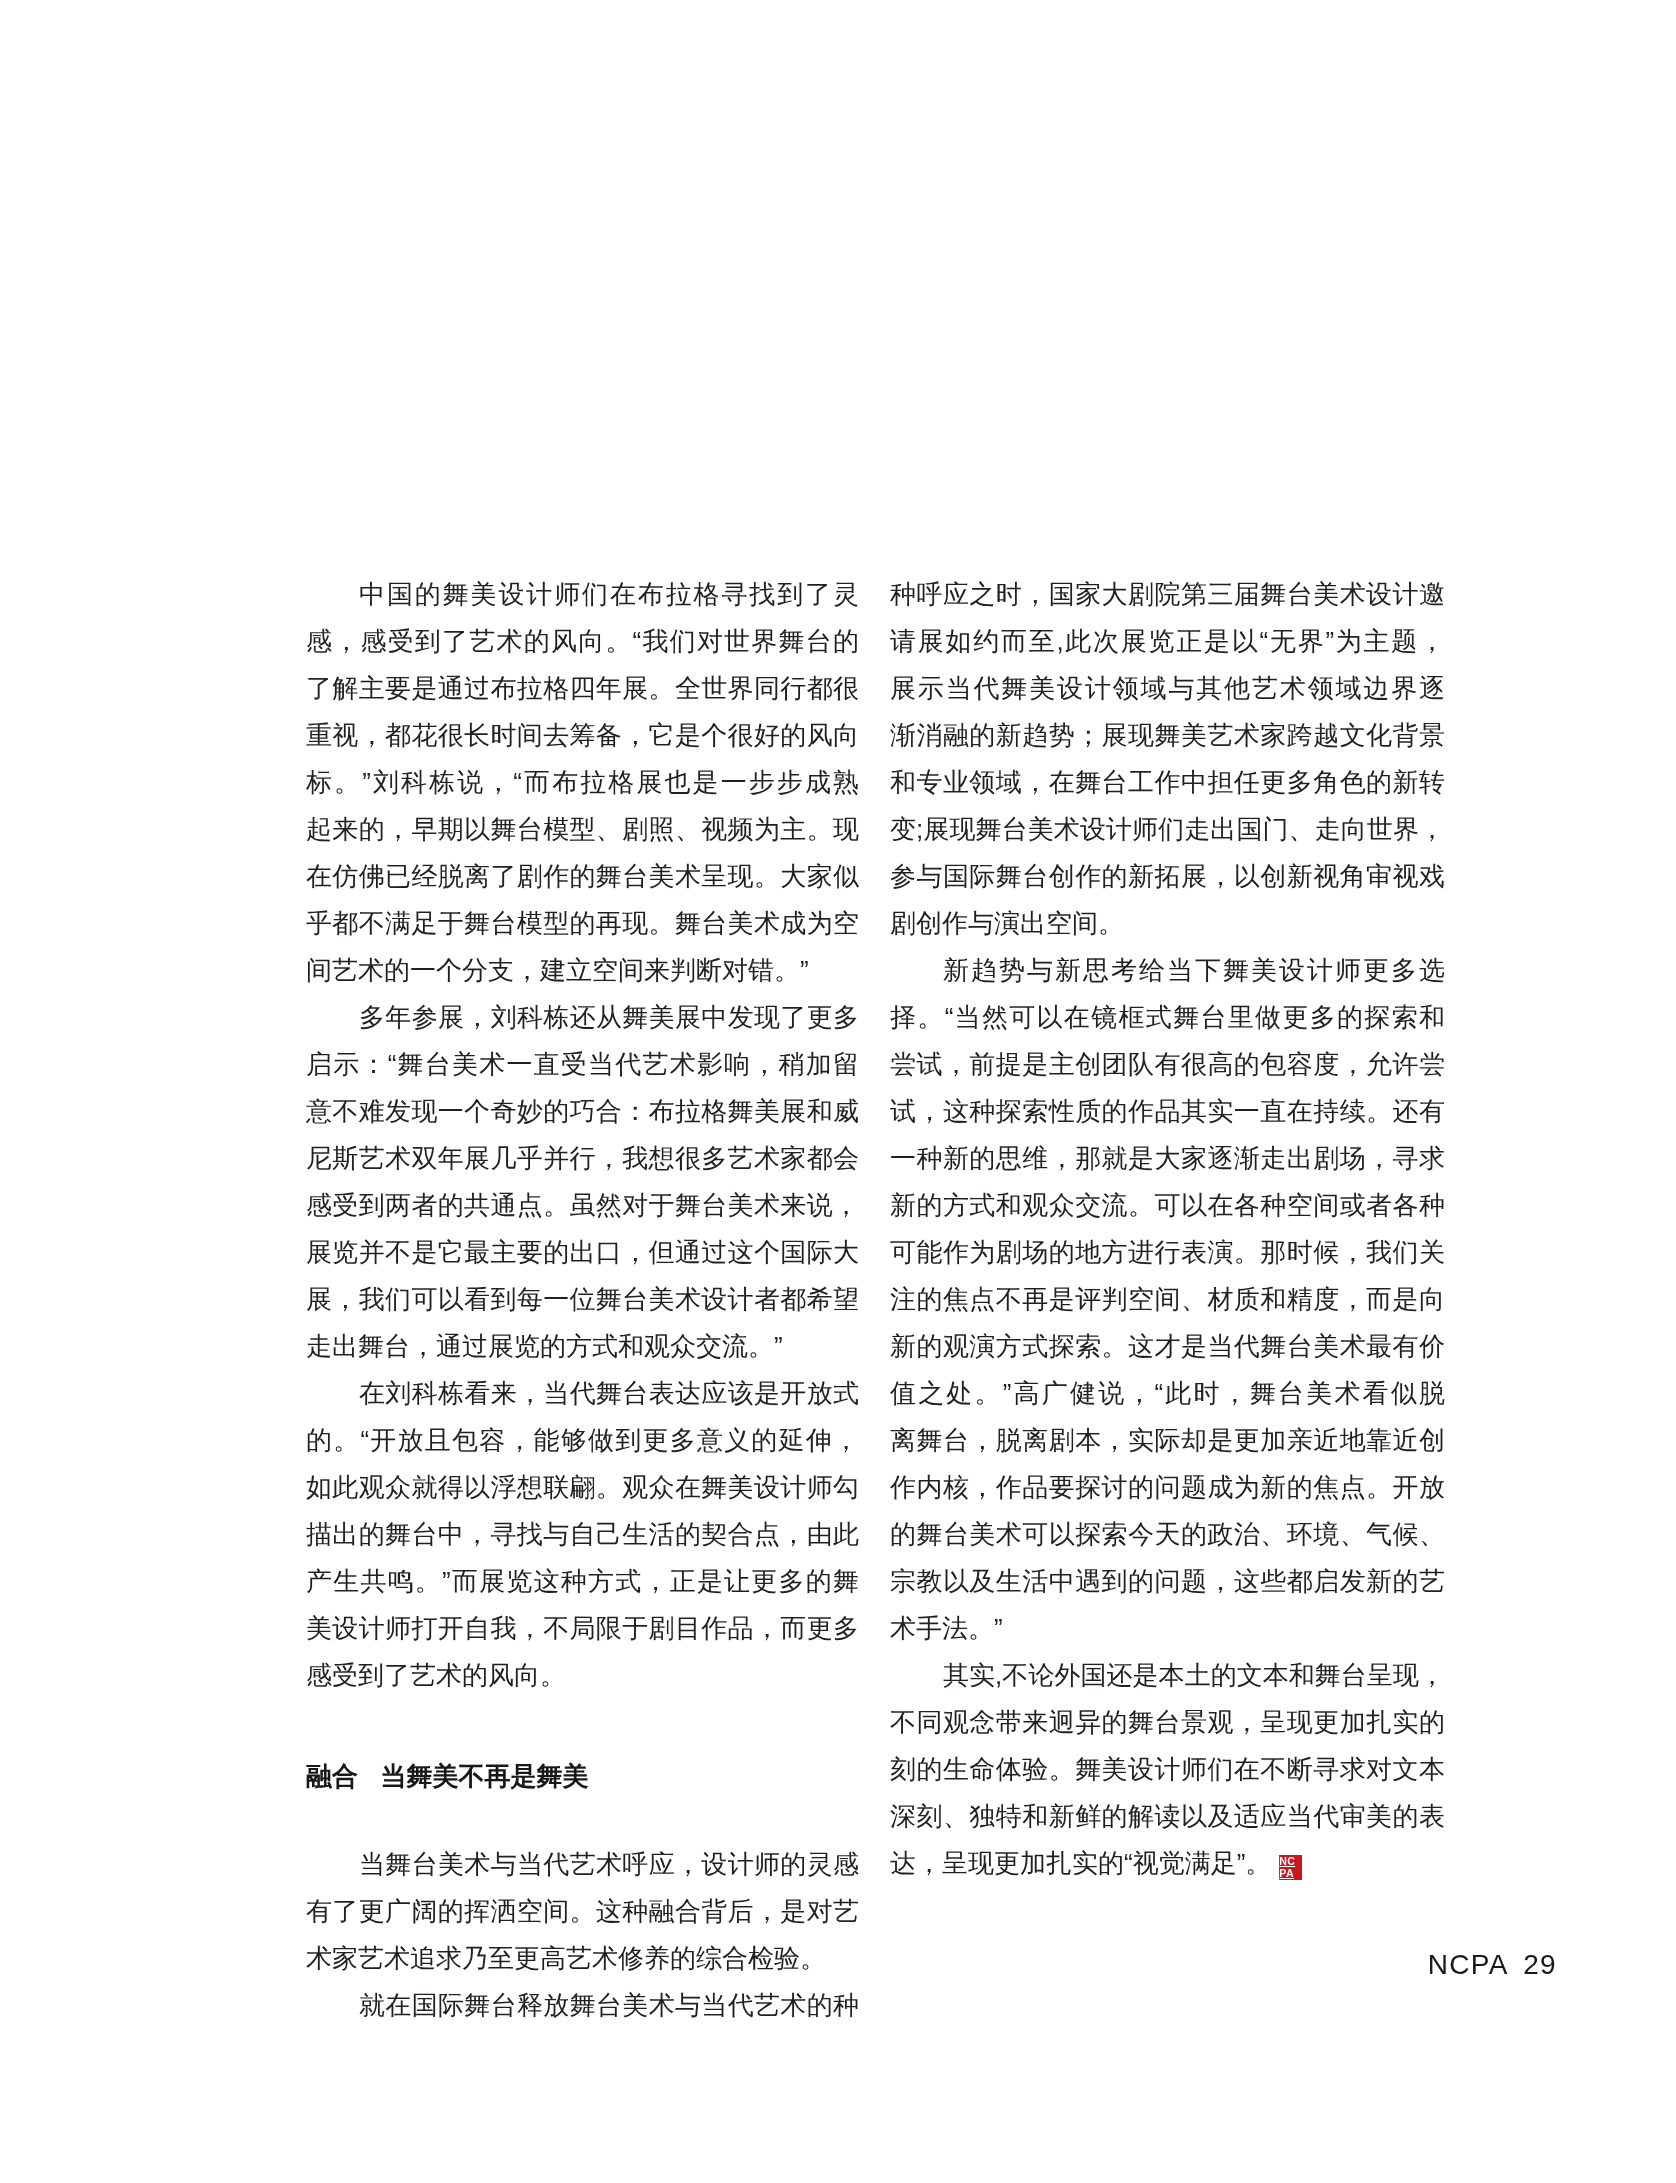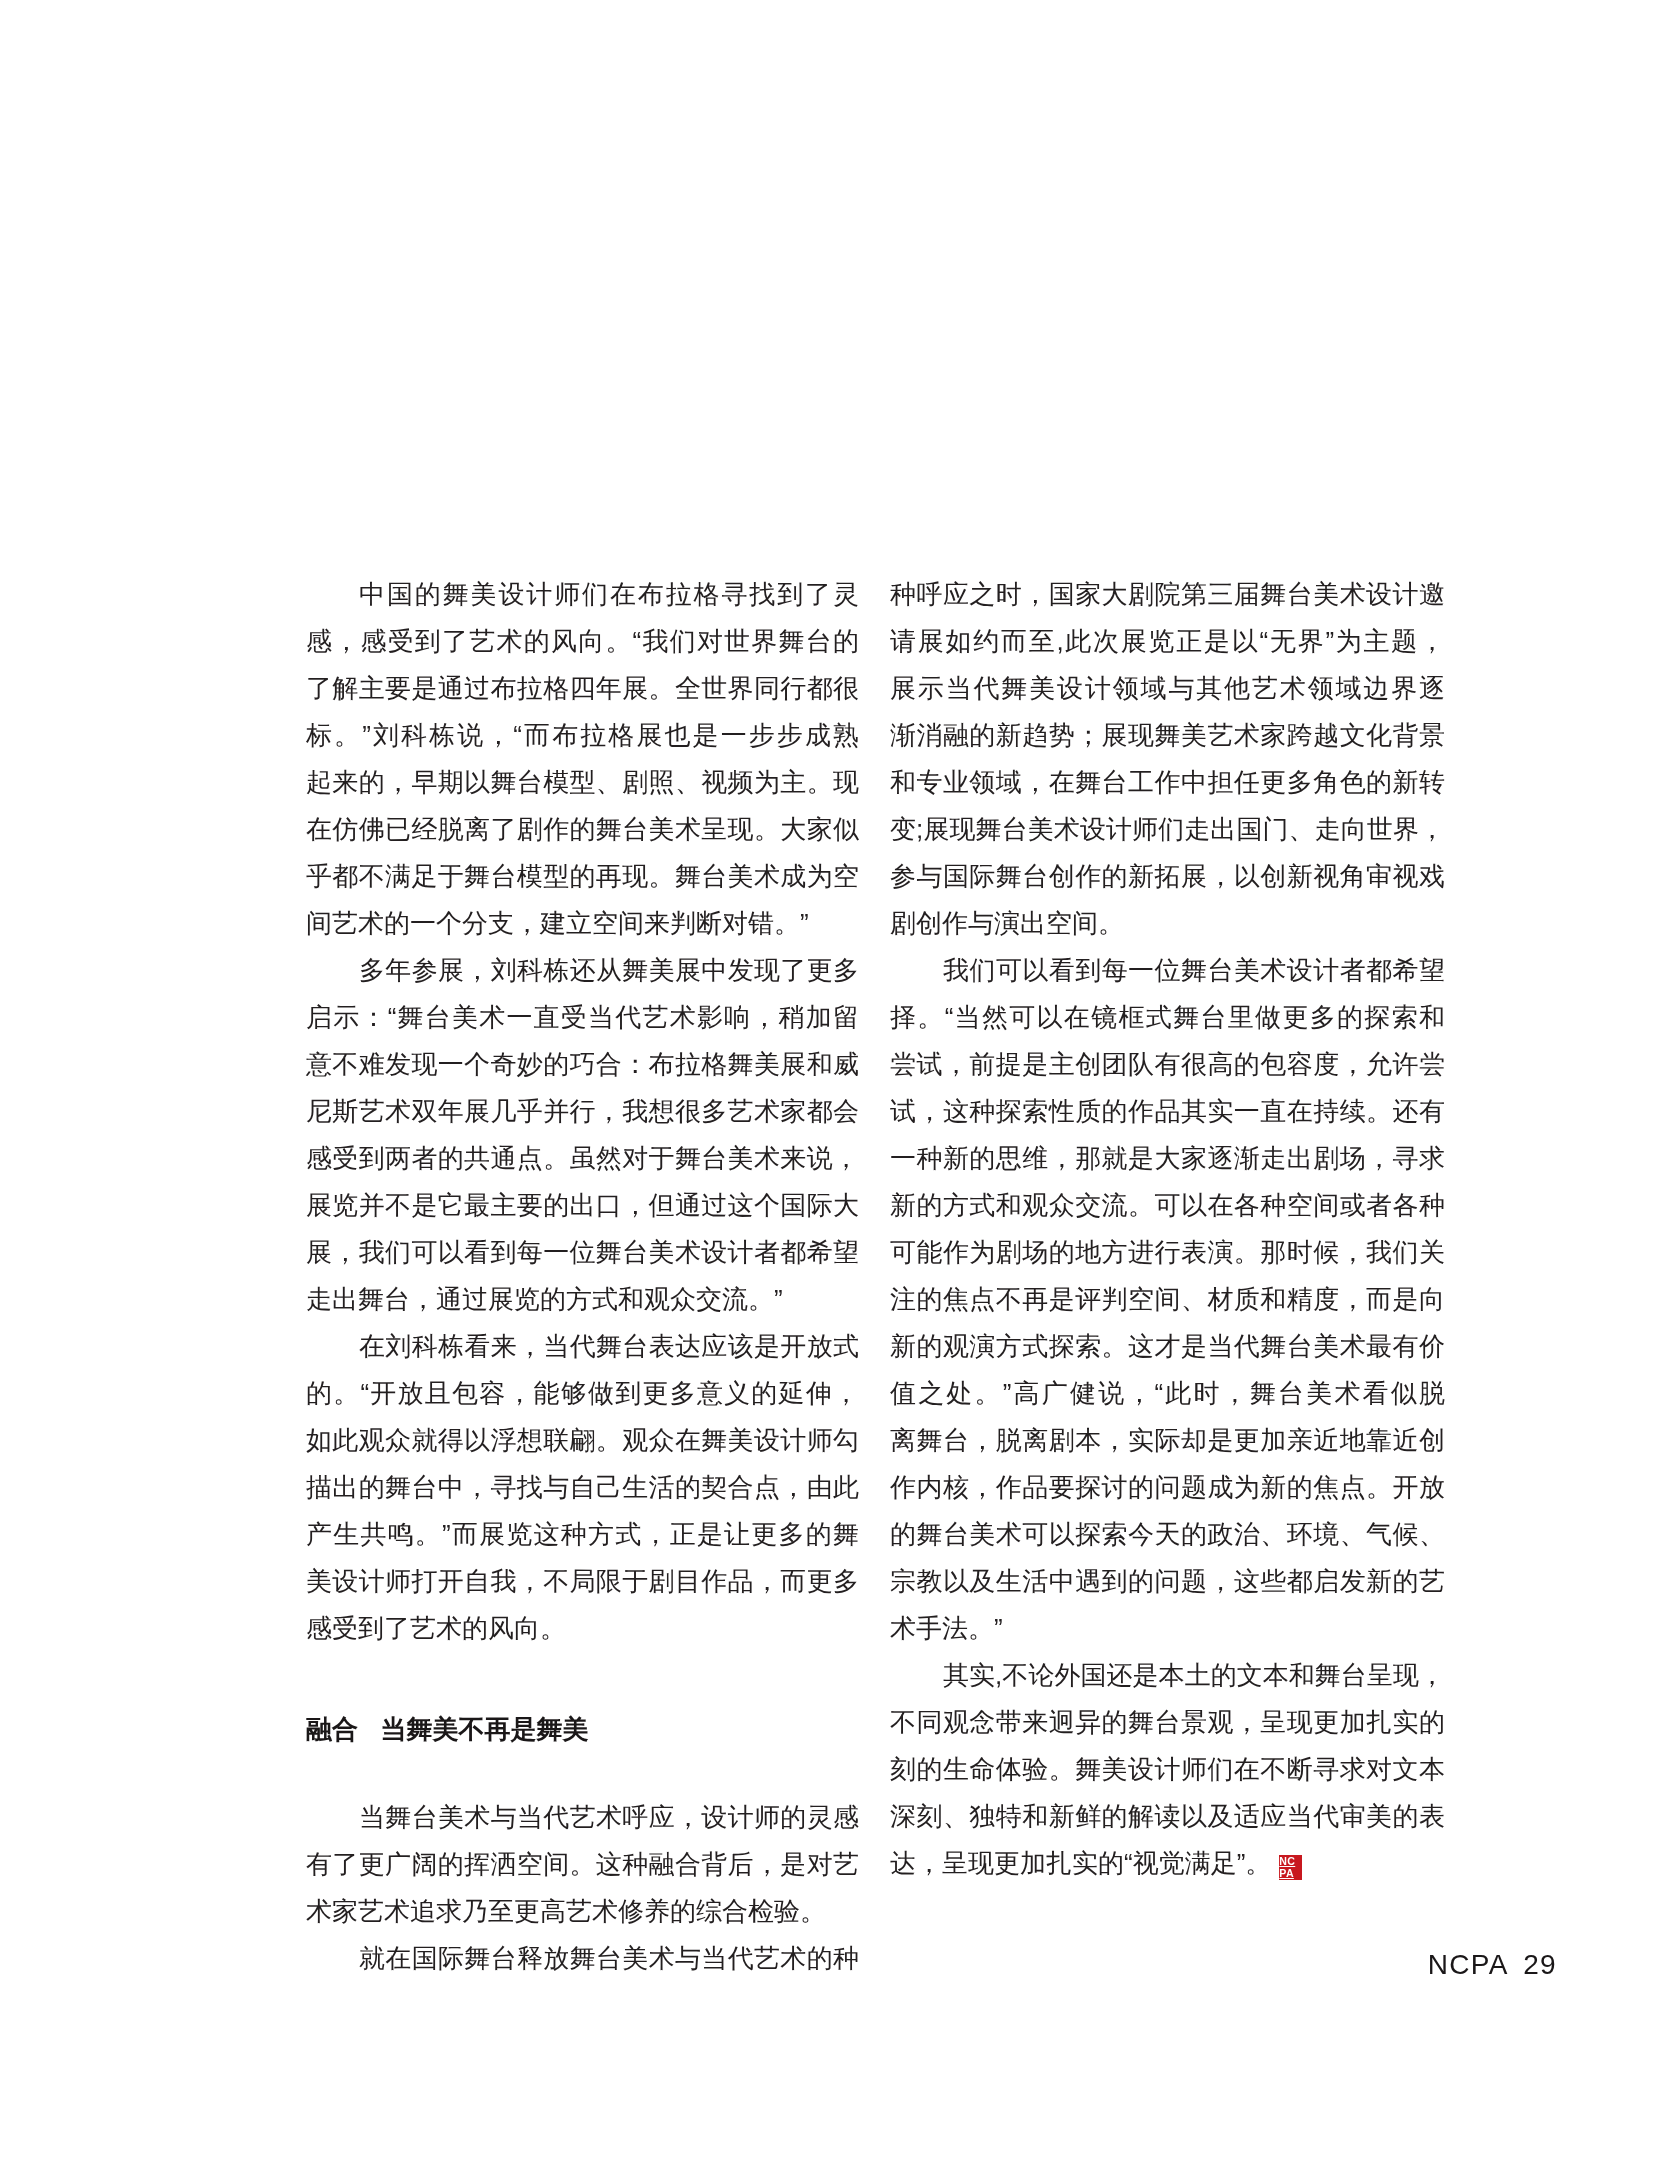--- a/index.html
+++ b/index.html
@@ -90,20 +90,21 @@
 </style>
 </head>
 <body>
 
 <div class="page">
   <section class="column column-left">
       <div class="para">
         <div class="line indent"><span class="line-text">中国的舞美设计师们在布拉格寻找到了灵</span></div>
         <div class="line"><span class="line-text">感，感受到了艺术的风向。“我们对世界舞台的</span></div>
         <div class="line"><span class="line-text">了解主要是通过布拉格四年展。全世界同行都很</span></div>
+        <div class="line"><span class="line-text">重视，都花很长时间去筹备，它是个很好的风向</span></div>
         <div class="line"><span class="line-text">标。”刘科栋说，“而布拉格展也是一步步成熟</span></div>
         <div class="line"><span class="line-text">起来的，早期以舞台模型、剧照、视频为主。现</span></div>
         <div class="line"><span class="line-text">在仿佛已经脱离了剧作的舞台美术呈现。大家似</span></div>
         <div class="line"><span class="line-text">乎都不满足于舞台模型的再现。舞台美术成为空</span></div>
         <div class="line plast"><span class="line-text">间艺术的一个分支，建立空间来判断对错。”</span></div>
       </div>
       <div class="para">
         <div class="line indent"><span class="line-text">多年参展，刘科栋还从舞美展中发现了更多</span></div>
         <div class="line"><span class="line-text">启示：“舞台美术一直受当代艺术影响，稍加留</span></div>
         <div class="line"><span class="line-text">意不难发现一个奇妙的巧合：布拉格舞美展和威</span></div>
@@ -137,21 +138,21 @@
         <div class="line"><span class="line-text">种呼应之时，国家大剧院第三届舞台美术设计邀</span></div>
         <div class="line"><span class="line-text">请展如约而至,此次展览正是以“无界”为主题，</span></div>
         <div class="line"><span class="line-text">展示当代舞美设计领域与其他艺术领域边界逐</span></div>
         <div class="line"><span class="line-text">渐消融的新趋势；展现舞美艺术家跨越文化背景</span></div>
         <div class="line"><span class="line-text">和专业领域，在舞台工作中担任更多角色的新转</span></div>
         <div class="line"><span class="line-text">变;展现舞台美术设计师们走出国门、走向世界，</span></div>
         <div class="line"><span class="line-text">参与国际舞台创作的新拓展，以创新视角审视戏</span></div>
         <div class="line plast"><span class="line-text">剧创作与演出空间。</span></div>
       </div>
       <div class="para">
-        <div class="line indent"><span class="line-text">我们可以看到每一位舞台美术设计者都希望</span></div>
+        <div class="line indent"><span class="line-text">新趋势与新思考给当下舞美设计师更多选</span></div>
         <div class="line"><span class="line-text">择。“当然可以在镜框式舞台里做更多的探索和</span></div>
         <div class="line"><span class="line-text">尝试，前提是主创团队有很高的包容度，允许尝</span></div>
         <div class="line"><span class="line-text">试，这种探索性质的作品其实一直在持续。还有</span></div>
         <div class="line"><span class="line-text">一种新的思维，那就是大家逐渐走出剧场，寻求</span></div>
         <div class="line"><span class="line-text">新的方式和观众交流。可以在各种空间或者各种</span></div>
         <div class="line"><span class="line-text">可能作为剧场的地方进行表演。那时候，我们关</span></div>
         <div class="line"><span class="line-text">注的焦点不再是评判空间、材质和精度，而是向</span></div>
         <div class="line"><span class="line-text">新的观演方式探索。这才是当代舞台美术最有价</span></div>
         <div class="line"><span class="line-text">值之处。”高广健说，“此时，舞台美术看似脱</span></div>
         <div class="line"><span class="line-text">离舞台，脱离剧本，实际却是更加亲近地靠近创</span></div>

